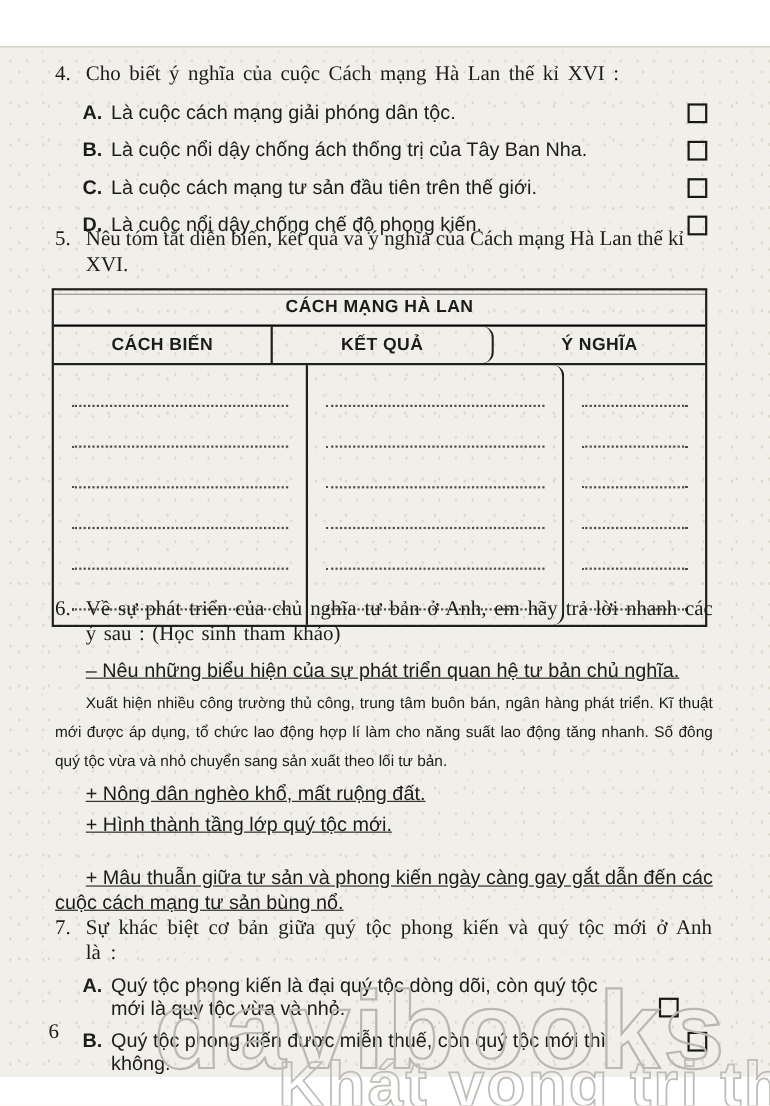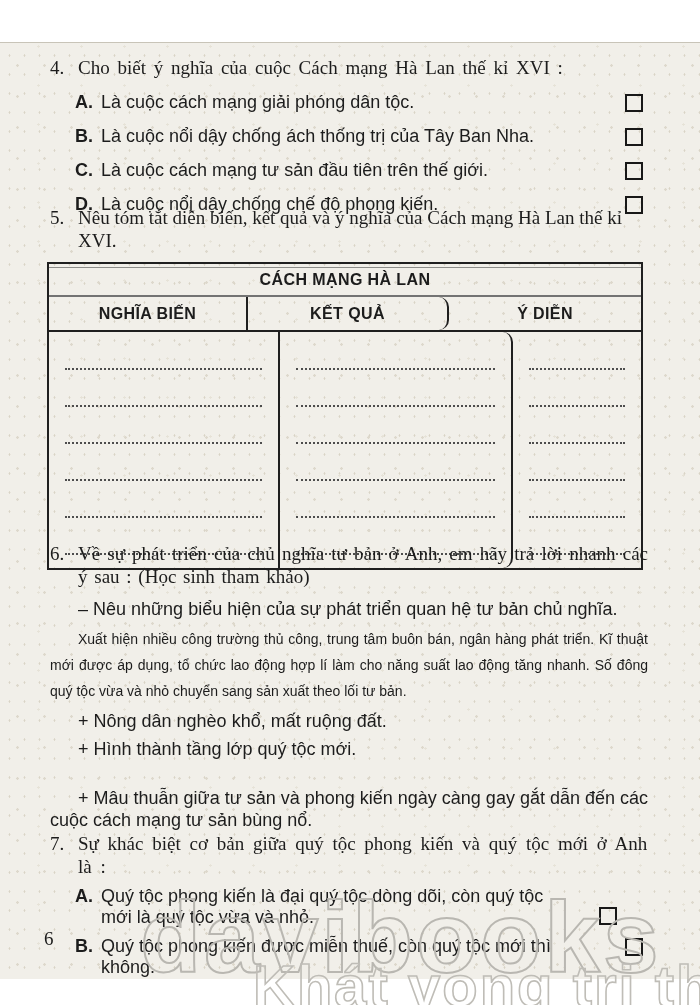--- a/index.html
+++ b/index.html
@@ -35,35 +35,35 @@
   .checkbox {
     flex:none; width:14px; height:14px; border:2px solid #181818;
     margin:2px 5px 0 0; background:transparent;
   }
   .cb-bottom { align-self:flex-end; margin-bottom:3px; }
 
   
   .q5-table { margin:10px 0 0 -3px; width:592px; border:2px solid #1f1f1f; background:transparent; }
   .tbl-title {
     position:relative; text-align:center; font-weight:bold; font-size:16px;
-    letter-spacing:0.4px; padding:7px 0 6px; border-bottom:2px solid #737373;
+    letter-spacing:0.4px; padding:7px 0 6px; border-bottom:2px solid #000000;
   }
   .tbl-title::before { content:""; position:absolute; left:0; right:0; top:3px; height:1px; background:#4a4a4a; opacity:.6; }
   .tbl-cols { display:flex; border-bottom:2px solid #1f1f1f; }
   .tbl-col-h {
     text-align:center; font-weight:bold; font-size:16px; letter-spacing:0.4px;
     padding:8px 0 7px; border-right:2px solid #1f1f1f;
   }
   .tbl-body { display:flex; height:236px; }
   .tbl-cell { border-right:2px solid #1f1f1f; padding:1px 16px 0 16px; }
   .c1 { width:197px; } .c2 { width:199px;border-radius:10px; } .c3 { flex:1; border-right:none; }
   .dotline { height:35px; border-bottom:2px dotted #4d4d4d; }
 
   
-  .q6-item { font-size:18px; line-height:22px; margin-top:6px; text-indent:28px; }
+  .q6-item { font-size:18px; line-height:22px; margin-top:6px; text-indent:28px;text-decoration:underline; }
   .q6-para { font-size:14px; line-height:26px; margin-top:6px; text-indent:28px; text-align:justify; }
   .q6-wrap { line-height:22px;margin-top:27px; }
 
   
   .page-number { position:absolute; left:44px; top:928px; font-family:"Liberation Serif", serif; font-size:19px; }
   .wm { position:absolute; pointer-events:none; color:transparent; font-weight:bold; white-space:nowrap; }
   .wm-brand { left:140px; top:880px; font-size:100px; letter-spacing:3px; -webkit-text-stroke:2px #b9b7b1; }
   .wm-slogan { left:253px; top:952px; font-size:58px; letter-spacing:2px; -webkit-text-stroke:1.6px #bfbdb7; }
 
   .abs { position:absolute; }
@@ -102,23 +102,23 @@
   </section>
 
   <section class="content abs" style="top:206px;">
     <div class="q-head">
       <span class="q-num">5.</span>
       <span class="q-text">Nêu tóm tắt diễn biến, kết quả và ý nghĩa của Cách mạng Hà Lan thế kỉ XVI.</span>
     </div>
     <div class="q5-table">
       <div class="tbl-title">CÁCH MẠNG HÀ LAN</div>
       <div class="tbl-cols">
-        <div class="tbl-col-h c1">NGHĨA BIẾN</div>
+        <div class="tbl-col-h c1">CÁCH BIẾN</div>
         <div class="tbl-col-h c2">KẾT QUẢ</div>
-        <div class="tbl-col-h c3">Ý DIỄN</div>
+        <div class="tbl-col-h c3">Ý NGHĨA</div>
       </div>
       <div class="tbl-body">
         <div class="tbl-cell c1">
             <div class="dotline"></div>
             <div class="dotline"></div>
             <div class="dotline"></div>
             <div class="dotline"></div>
             <div class="dotline"></div>
             <div class="dotline"></div>
           </div>

